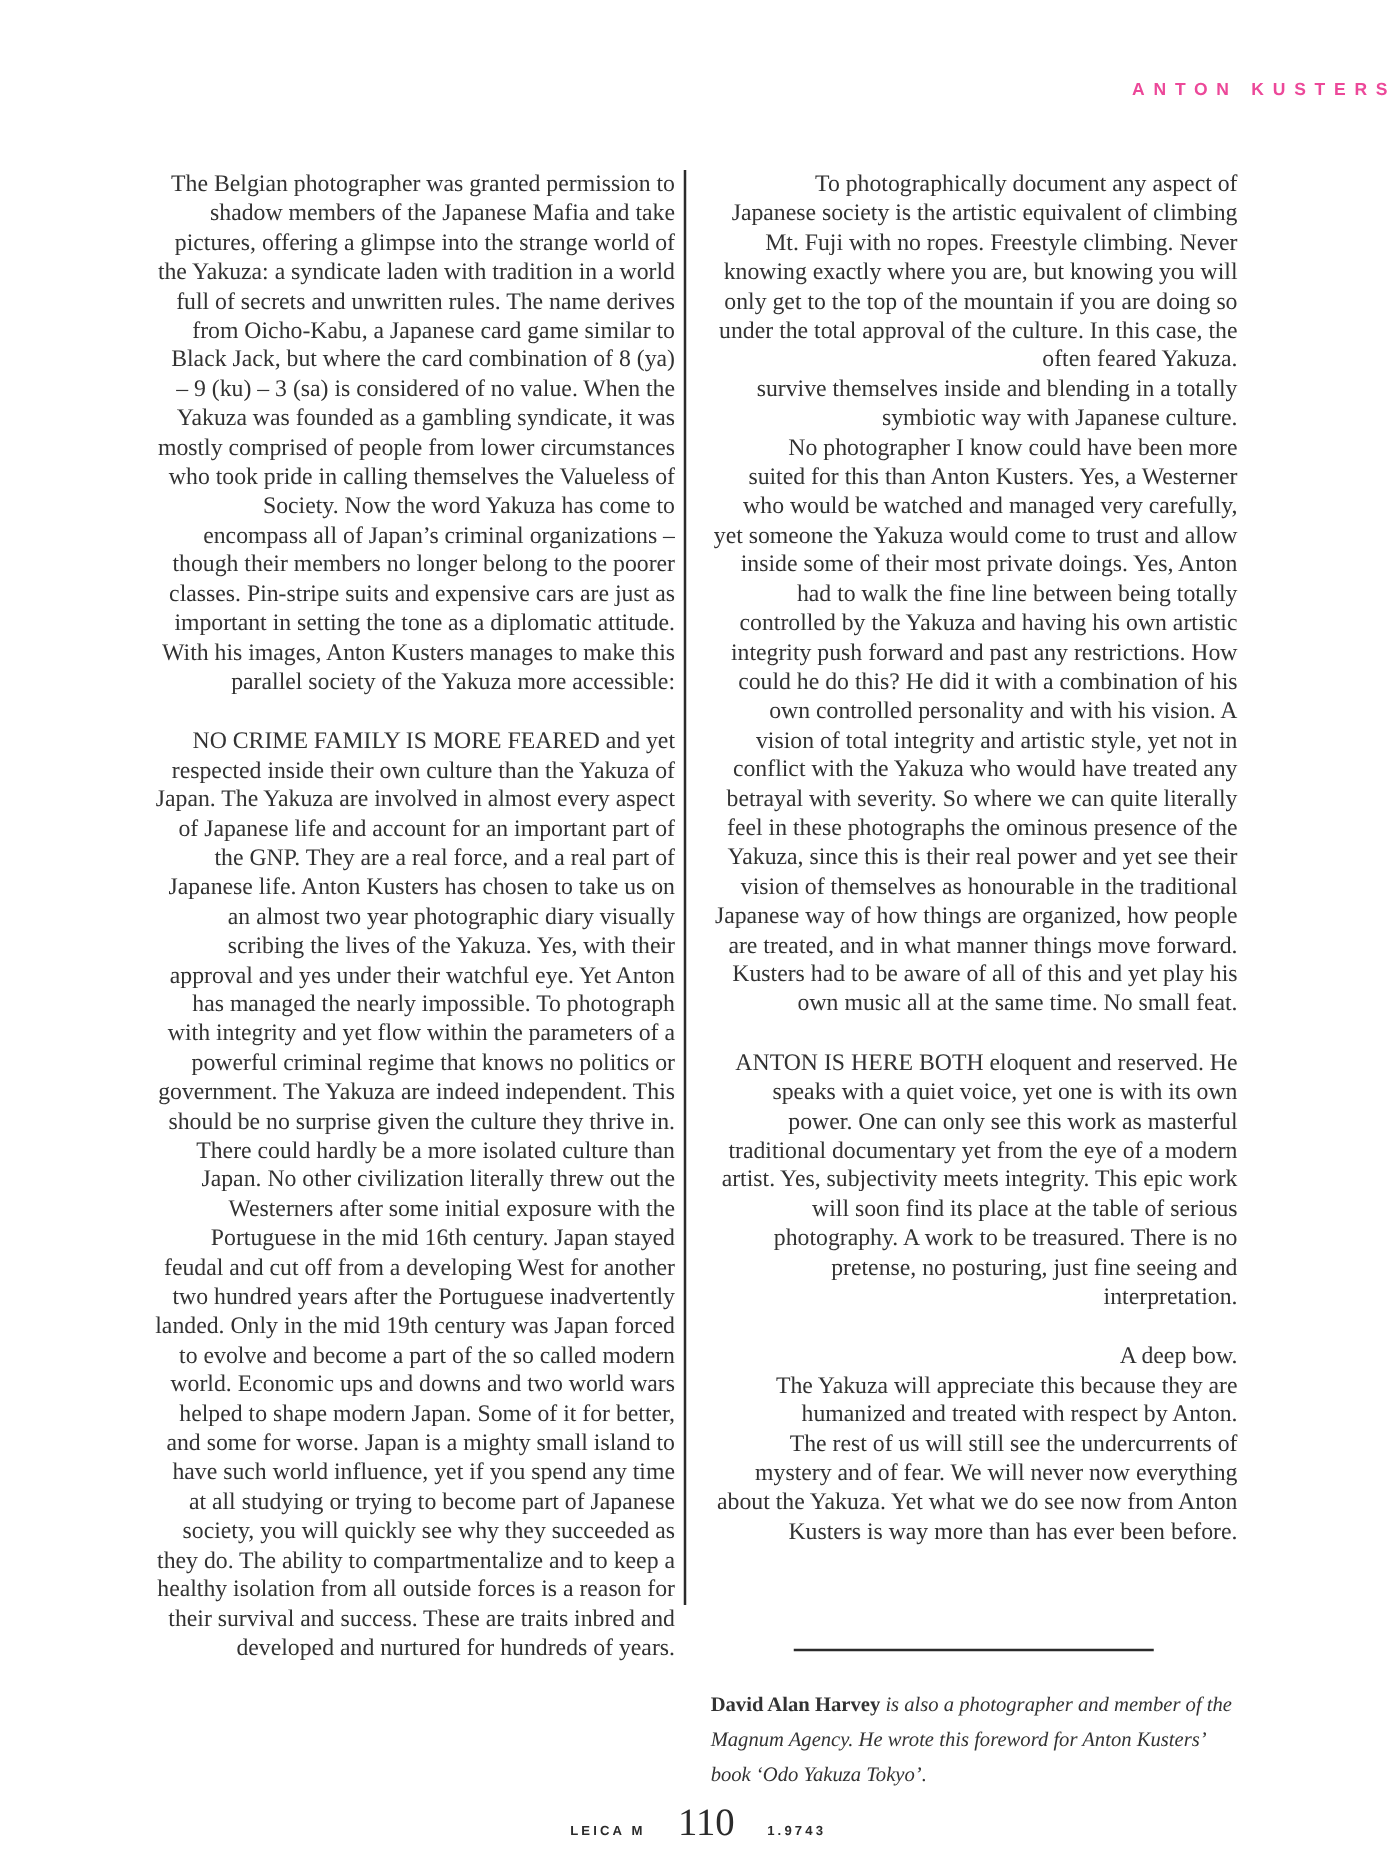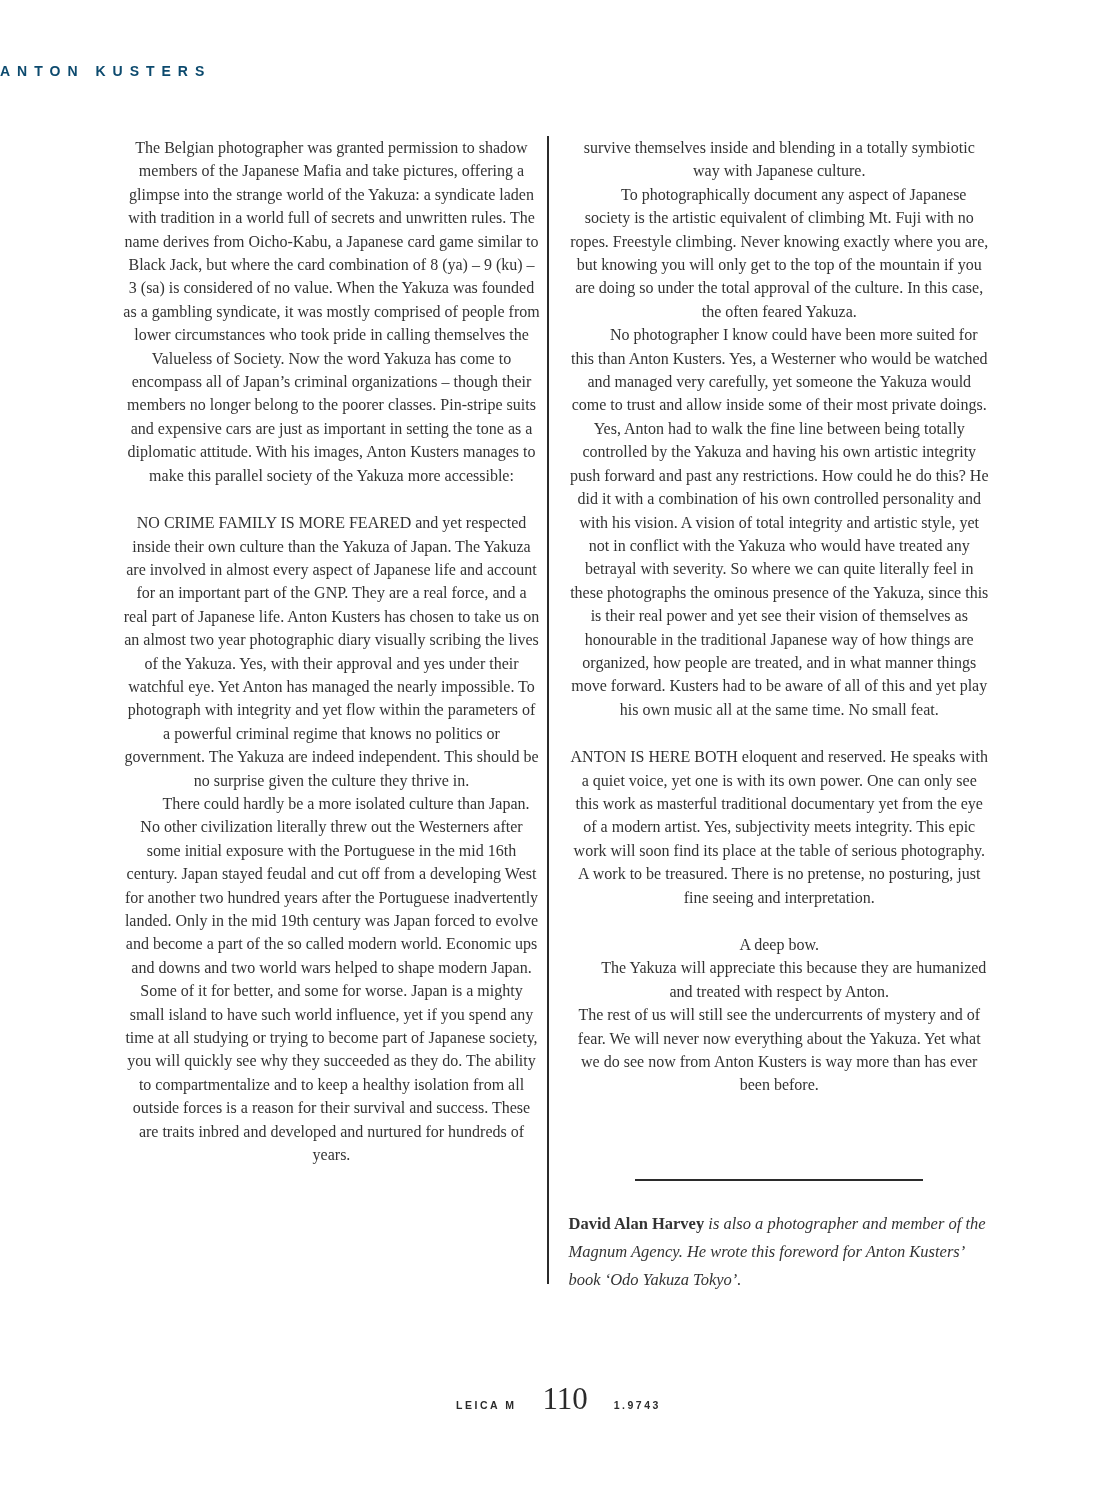--- a/index.html
+++ b/index.html
@@ -13,48 +13,48 @@
   }
   .page {
     position: relative;
     width: 1117px;
     height: 1489px;
     background: #ffffff;
     overflow: hidden;
   }
   .masthead {
     padding-top: 63px;
-    text-align: left;
+    text-align: right;
     font-family: "Liberation Sans", sans-serif;
     font-size: 14px;
     font-weight: 700;
     letter-spacing: 7px;
-    color: #0c4a6e;
+    color: #ec4899;
   }
   .columns {
     display: flex;
     align-items: flex-start;
     margin: 57px 127px 0 123px;
   }
   .col-left { width: 417px; flex: 0 0 417px; }
   .divider {
     width: 1.5px;
     height: 1148px;
     background: #2b2b2b;
     margin-left: 7px;
     margin-right: 20px;
     flex: 0 0 1.5px;
   }
   .col-right { flex: 1 1 auto; min-width: 0; }
   .para {
     margin: 0;
-    font-size: 16px;
+    font-size: 19px;
     line-height: 23.4px;
     white-space: pre-line;
-    text-align: center;
+    text-align: right;
   }
   .indent { text-indent: 29px; }
   .gap-before { margin-top: 24px; }
   .attribution { margin-top: 82px; }
   .attribution-rule {
     width: 288px;
     height: 2px;
     background: #2b2b2b;
     margin: 0 auto 29px auto;
   }
@@ -63,21 +63,21 @@
     font-size: 16.5px;
     line-height: 28px;
     font-style: italic;
     color: #333333;
   }
   .attr-name { font-style: normal; font-weight: 700; }
   .footer {
     position: absolute;
     left: 0;
     right: 0;
-    top: 1381px;
+    top: 1440px;
     display: flex;
     justify-content: center;
     align-items: baseline;
     gap: 26px;
   }
   .footer-magazine, .footer-issue {
     font-family: "Liberation Sans", sans-serif;
     font-size: 10.5px;
     font-weight: 700;
     letter-spacing: 2.5px;
@@ -101,22 +101,22 @@
 
     <div class="col-left">
       <p class="para">The Belgian photographer was granted permission to shadow members of the Japanese Mafia and take pictures, offering a glimpse into the strange world of the Yakuza: a syndicate laden with tradition in a world full of secrets and unwritten rules. The name derives from Oicho-Kabu, a Japanese card game similar to Black Jack, but where the card combination of 8 (ya) – 9 (ku) – 3 (sa) is considered of no value. When the Yakuza was founded as a gambling syndicate, it was mostly comprised of people from lower circumstances who took pride in calling themselves the Valueless of Society. Now the word Yakuza has come to encompass all of Japan’s criminal organizations – though their members no longer belong to the poorer classes. Pin-stripe suits and expensive cars are just as important in setting the tone as a diplomatic attitude. With his images, Anton Kusters manages to make this parallel society of the Yakuza more accessible:</p>
       <p class="para gap-before">NO CRIME FAMILY IS MORE FEARED and yet respected inside their own culture than the Yakuza of Japan. The Yakuza are involved in almost every aspect of Japanese life and account for an important part of the GNP. They are a real force, and a real part of Japanese life. Anton Kusters has chosen to take us on an almost two year photographic diary visually scribing the lives of the Yakuza. Yes, with their approval and yes under their watchful eye. Yet Anton has managed the nearly impossible. To photograph with integrity and yet flow within the parameters of a powerful criminal regime that knows no politics or government. The Yakuza are indeed independent. This should be no surprise given the culture they thrive in.</p>
       <p class="para indent">There could hardly be a more isolated culture than Japan. No other civilization literally threw out the Westerners after some initial exposure with the Portuguese in the mid 16th century. Japan stayed feudal and cut off from a developing West for another two hundred years after the Portuguese inadvertently landed. Only in the mid 19th century was Japan forced to evolve and become a part of the so called modern world. Economic ups and downs and two world wars helped to shape modern Japan. Some of it for better, and some for worse. Japan is a mighty small island to have such world influence, yet if you spend any time at all studying or trying to become part of Japanese society, you will quickly see why they succeeded as they do. The ability to compartmentalize and to keep a healthy isolation from all outside forces is a reason for their survival and success. These are traits inbred and developed and nurtured for hundreds of years.</p>
     </div>
 
     <div class="divider"></div>
 
     <div class="col-right">
+      <p class="para indent">To photographically document any aspect of Japanese society is the artistic equivalent of climbing Mt. Fuji with no ropes. Freestyle climbing. Never knowing exactly where you are, but knowing you will only get to the top of the mountain if you are doing so under the total approval of the culture. In this case, the often feared Yakuza.</p>
       <p class="para">survive themselves inside and blending in a totally symbiotic way with Japanese culture.</p>
-      <p class="para indent">To photographically document any aspect of Japanese society is the artistic equivalent of climbing Mt. Fuji with no ropes. Freestyle climbing. Never knowing exactly where you are, but knowing you will only get to the top of the mountain if you are doing so under the total approval of the culture. In this case, the often feared Yakuza.</p>
       <p class="para indent">No photographer I know could have been more suited for this than Anton Kusters. Yes, a Westerner who would be watched and managed very carefully, yet someone the Yakuza would come to trust and allow inside some of their most private doings. Yes, Anton had to walk the fine line between being totally controlled by the Yakuza and having his own artistic integrity push forward and past any restrictions. How could he do this? He did it with a combination of his own controlled personality and with his vision. A vision of total integrity and artistic style, yet not in conflict with the Yakuza who would have treated any betrayal with severity. So where we can quite literally feel in these photographs the ominous presence of the Yakuza, since this is their real power and yet see their vision of themselves as honourable in the traditional Japanese way of how things are organized, how people are treated, and in what manner things move forward. Kusters had to be aware of all of this and yet play his own music all at the same time. No small feat.</p>
       <p class="para gap-before">ANTON IS HERE BOTH eloquent and reserved. He speaks with a quiet voice, yet one is with its own power. One can only see this work as masterful traditional documentary yet from the eye of a modern artist. Yes, subjectivity meets integrity. This epic work will soon find its place at the table of serious photography. A work to be treasured. There is no pretense, no posturing, just fine seeing and interpretation.</p>
       <p class="para gap-before">A deep bow.</p>
       <p class="para indent">The Yakuza will appreciate this because they are humanized and treated with respect by Anton.
 The rest of us will still see the undercurrents of mystery and of fear. We will never now everything about the Yakuza. Yet what we do see now from Anton Kusters is way more than has ever been before.</p>
 
       <div class="attribution">
         <div class="attribution-rule"></div>
         <p class="attribution-text"><span class="attr-name">David Alan Harvey</span> <span class="attr-rest">is also a photographer and member of the Magnum Agency. He wrote this foreword for Anton Kusters’ book ‘Odo Yakuza Tokyo’.</span></p>
       </div>

